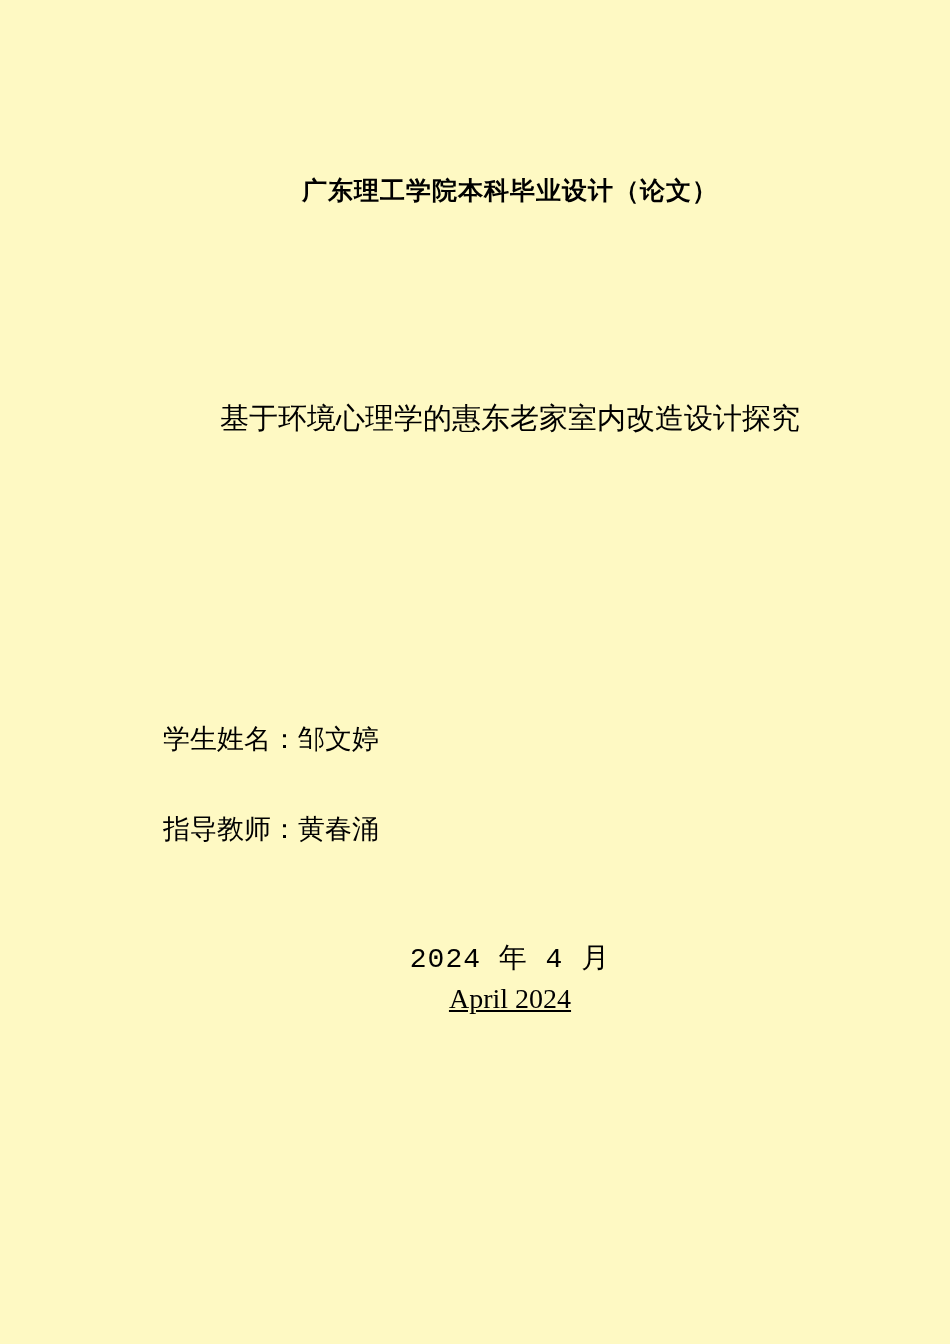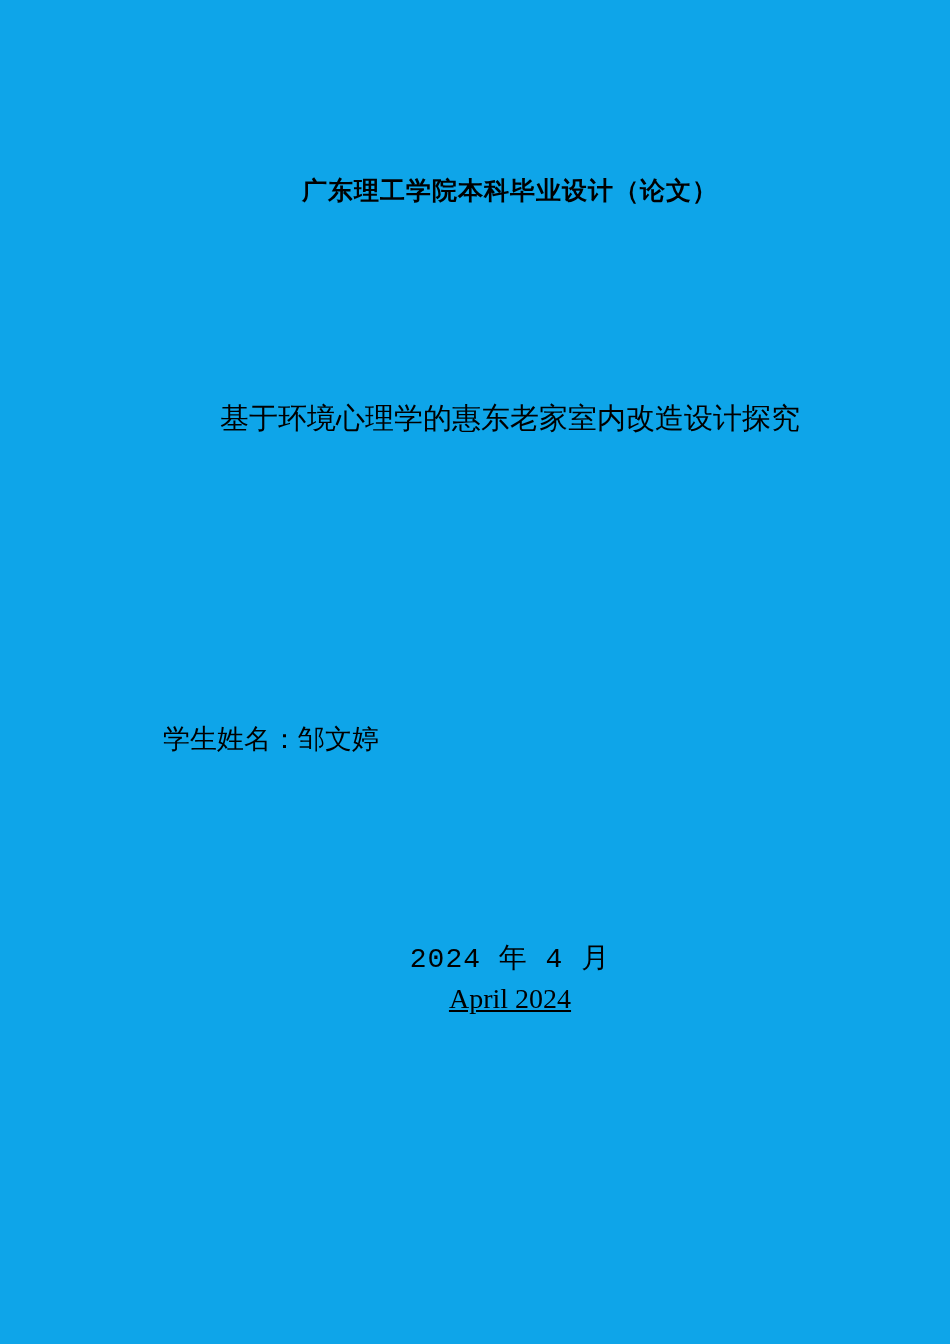--- a/index.html
+++ b/index.html
@@ -5,21 +5,21 @@
   html, body {
     margin: 0;
     padding: 0;
     background: #888;
   }
   .page {
     position: relative;
     width: 950px;
     height: 1344px;
     margin: 0 auto;
-    background: #0ea5e9;
+    background: #fef9c3;
     color: #000000;
     overflow: hidden;
   }
   
   .centered {
     position: absolute;
     left: 70px;
     right: 0;
     text-align: center;
     white-space: nowrap;
@@ -82,18 +82,21 @@
   <div>
     <div class="centered title-zh">基于环境心理学的惠东老家室内改造设计探究</div>
     <div class="centered title-en">
     </div>
   </div>
 
   <div class="info-line info-student">
     <span>学生姓名：</span><span>邹文婷</span>
   </div>
 
+  <div class="info-line info-supervisor">
+    <span>指导教师：</span><span>黄春涌</span>
+  </div>
 
   <div class="centered date-zh">2024 年 4 月</div>
 
   <div class="centered date-en">April 2024</div>
 
 </div>
 
 </body></html>

